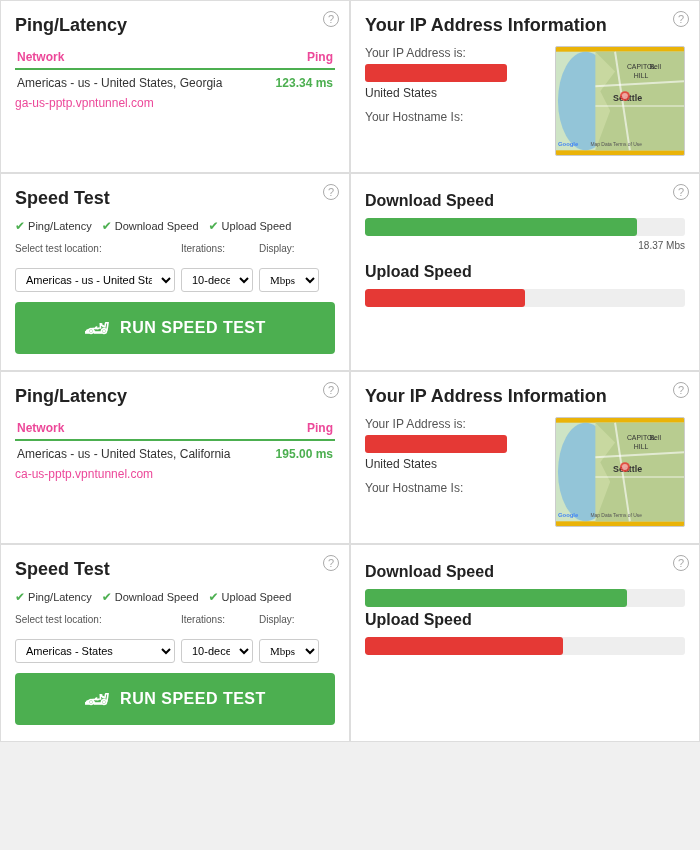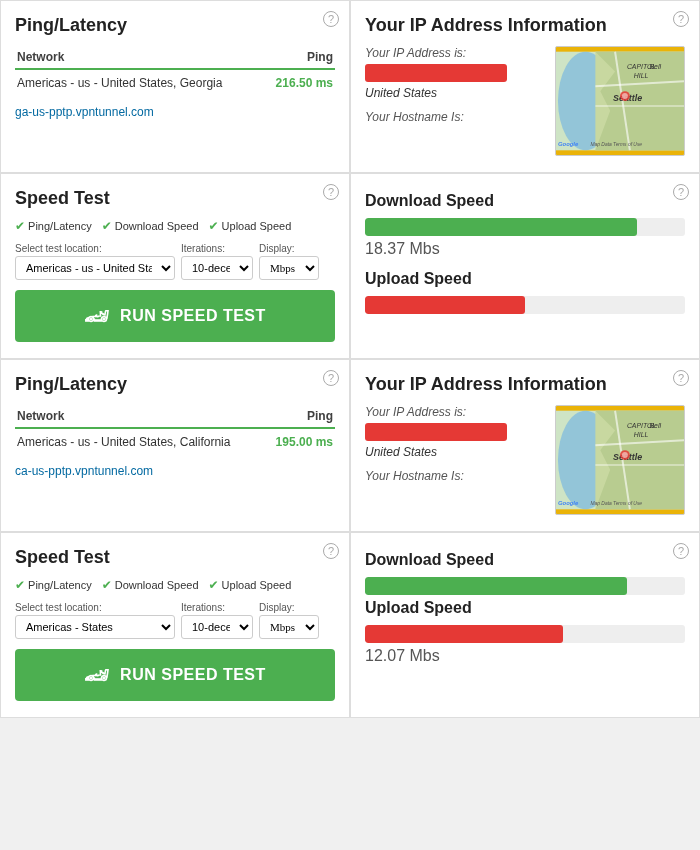--- a/index.html
+++ b/index.html
@@ -54,40 +54,40 @@
       border-collapse: collapse;
     }
     .ping-table thead tr {
       border-bottom: 2px solid #4caf50;
     }
     .ping-table th {
       text-align: left;
       font-weight: bold;
       font-size: 12px;
       padding: 4px 2px;
-      color: #404040;
+      color: #ec4899;
       margin-top: 20px;
     }
     .ping-table th.right {
       text-align: right;
     }
     .ping-table td {
       padding: 6px 2px 2px 2px;
       font-size: 12px;
     }
     .ping-value {
       color: #4caf50;
       font-weight: bold;
       text-align: right;
       white-space: nowrap;
     }
     .hostname {
       font-size: 12px;
-      color: #0369a1;
-      margin-top: 13px;
+      color: #ec4899;
+      margin-top: 4px;
     }
 
     
     .checkboxes {
       display: flex;
       gap: 10px;
       margin-bottom: 10px;
     }
     .checkbox-label {
       display: flex;
@@ -102,21 +102,21 @@
     }
     .form-row {
       display: flex;
       gap: 6px;
       align-items: flex-end;
       margin-bottom: 10px;
     }
     .form-group {
       display: flex;
       flex-direction: column;
-      gap: 2px;
+      gap: 14px;
     }
     .form-label {
       font-size: 10px;
       color: #555;
     }
     .form-select {
       border: 1px solid #ccc;
       border-radius: 3px;
       padding: 4px 6px;
       font-size: 11px;
@@ -145,21 +145,20 @@
     }
 
     .speedometer-icon {
       font-size: 20px;
     }
 
     
     .ip-card-content {
       display: flex;
       gap: 8px;
-      font-style: italic;
     }
     .ip-info {
       flex: 1;
     }
     .ip-label {
       font-size: 12px;
       color: #555;
       margin-bottom: 4px;
     }
     .ip-address {
@@ -207,44 +206,44 @@
       overflow: hidden;
       margin-bottom: 4px;
     }
     .speed-bar-fill {
       height: 100%;
       border-radius: 3px;
     }
     .speed-bar-fill.green { background: #4caf50; }
     .speed-bar-fill.red { background: #e53935; }
     .speed-value {
-      font-size: 16px;
+      font-size: 10px;
       color: #555;
-      text-align: left;
+      text-align: right;
       margin-bottom: 12px;
     }
   </style>
 </head>
 <body>
 
 <div class="grid" id="main-grid">
     <div class="card">
     <div class="info-icon">?</div>
     <div class="card-title">Ping/Latency</div>
     <table class="ping-table">
       <thead>
         <tr>
           <th>Network</th>
           <th class="right">Ping</th>
         </tr>
       </thead>
       <tbody>
         <tr>
           <td>Americas - us - United States, Georgia</td>
-          <td class="ping-value">216.50 ms</td>
+          <td class="ping-value">123.34 ms</td>
         </tr>
       </tbody>
     </table>
     <div class="hostname">ga-us-pptp.vpntunnel.com</div>
   </div>
     <div class="card">
     <div class="info-icon">?</div>
     <div class="card-title">Your IP Address Information</div>
     <div class="ip-card-content">
       <div class="ip-info">
@@ -437,15 +436,14 @@
     <div class="card">
     <div class="info-icon">?</div>
     <div class="speed-label">Download Speed</div>
     <div class="speed-bar-container">
       <div class="speed-bar-fill green" style="width:82%"></div>
     </div>
     <div class="speed-label">Upload Speed</div>
     <div class="speed-bar-container">
       <div class="speed-bar-fill red" style="width:62%"></div>
     </div>
-    <div class="speed-value">12.07 Mbs</div>
   </div>
   </div>
 
 </body></html>

